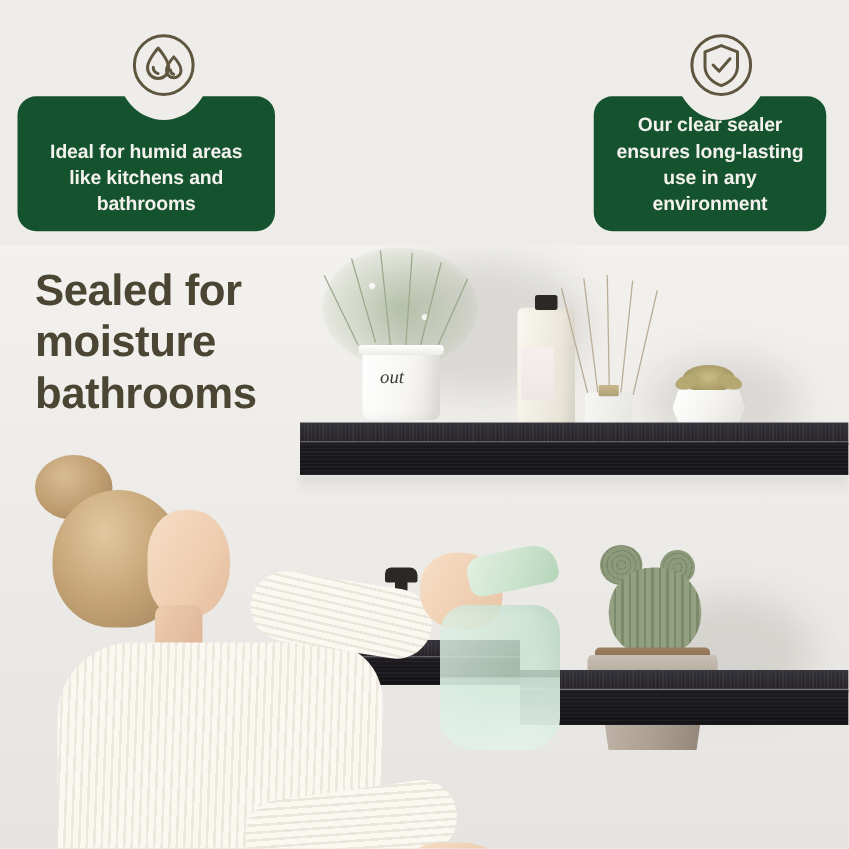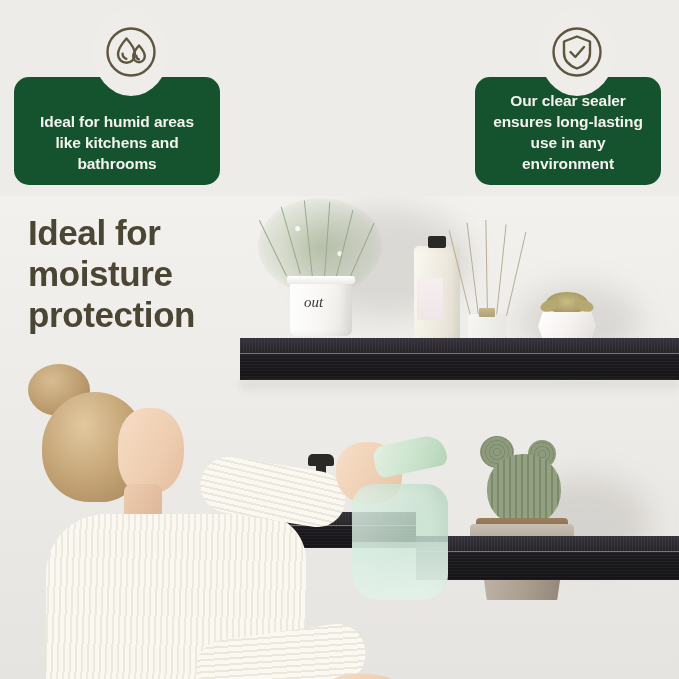--- a/index.html
+++ b/index.html
@@ -261,15 +261,15 @@
           <circle cx="26" cy="26" r="23.5"></circle>
           <path d="M26 10.5 L39 15.5 L39 27 C39 34.5 33.2 39.8 26 42.5 C18.8 39.8 13 34.5 13 27 L13 15.5 Z"></path>
           <path d="M19.5 26 L24.3 31 L33 21"></path>
         </svg>
       </div>
       <div class="card-text">Our clear sealer ensures long-lasting use in any environment</div>
     </div>
 
   </div>
 
-  <div id="headline">Ideal for moisture protection</div>
+  <div id="headline">Sealed for moisture bathrooms</div>
 
 </div>
 
 </body></html>

